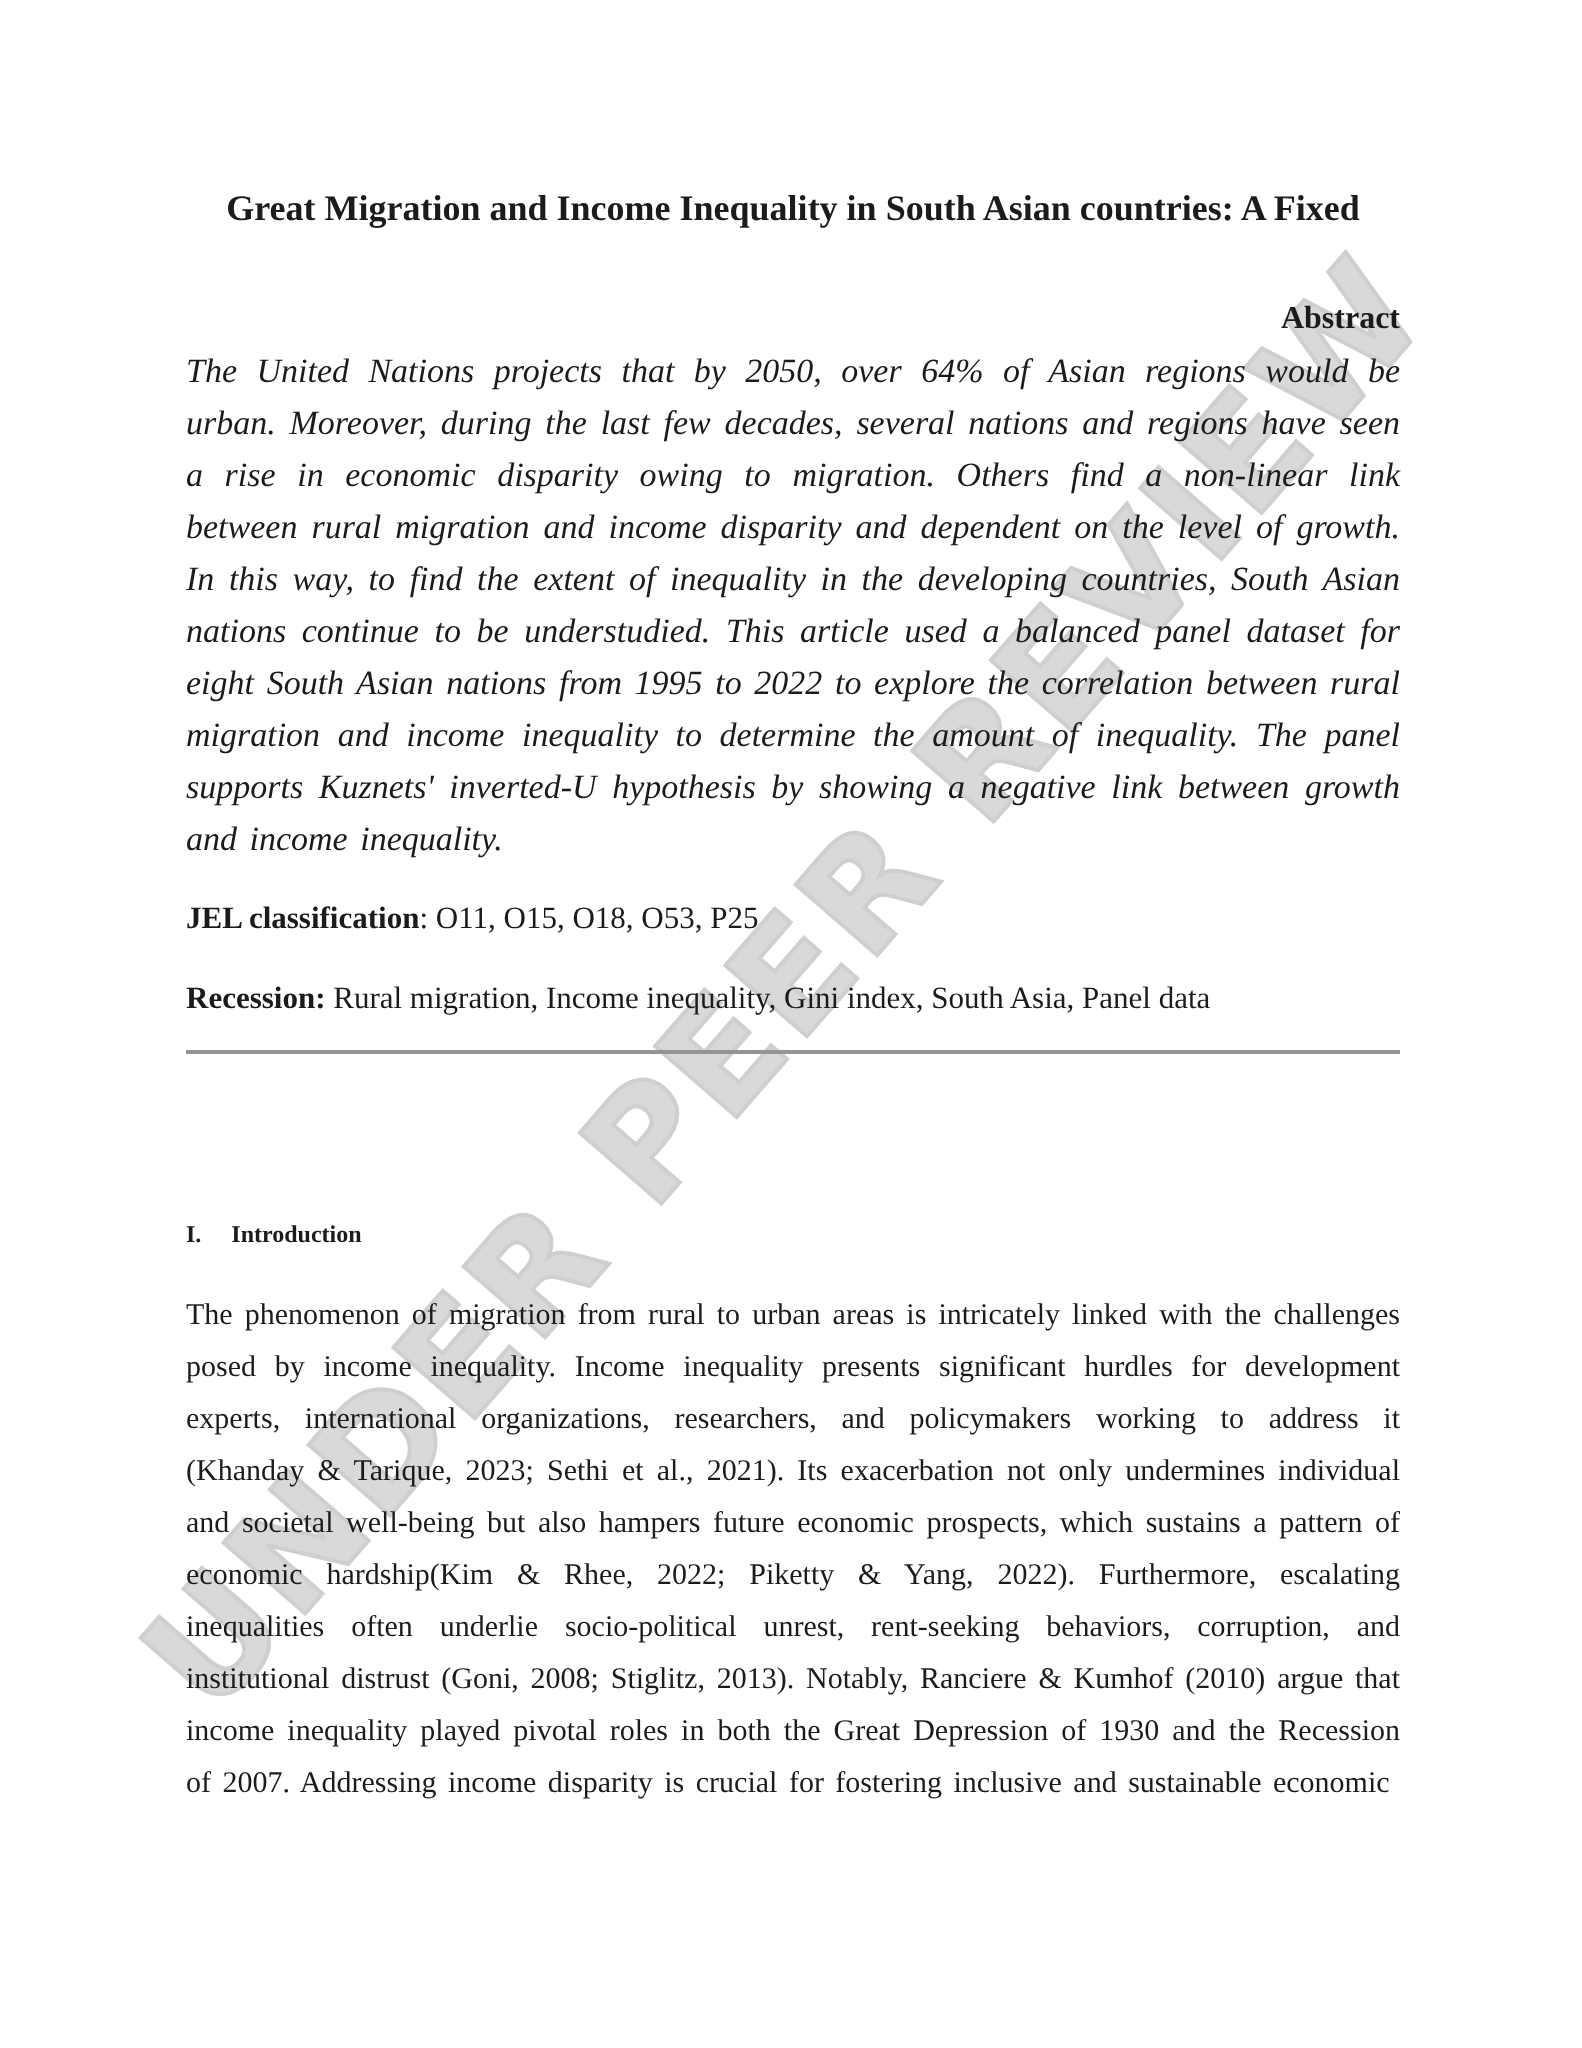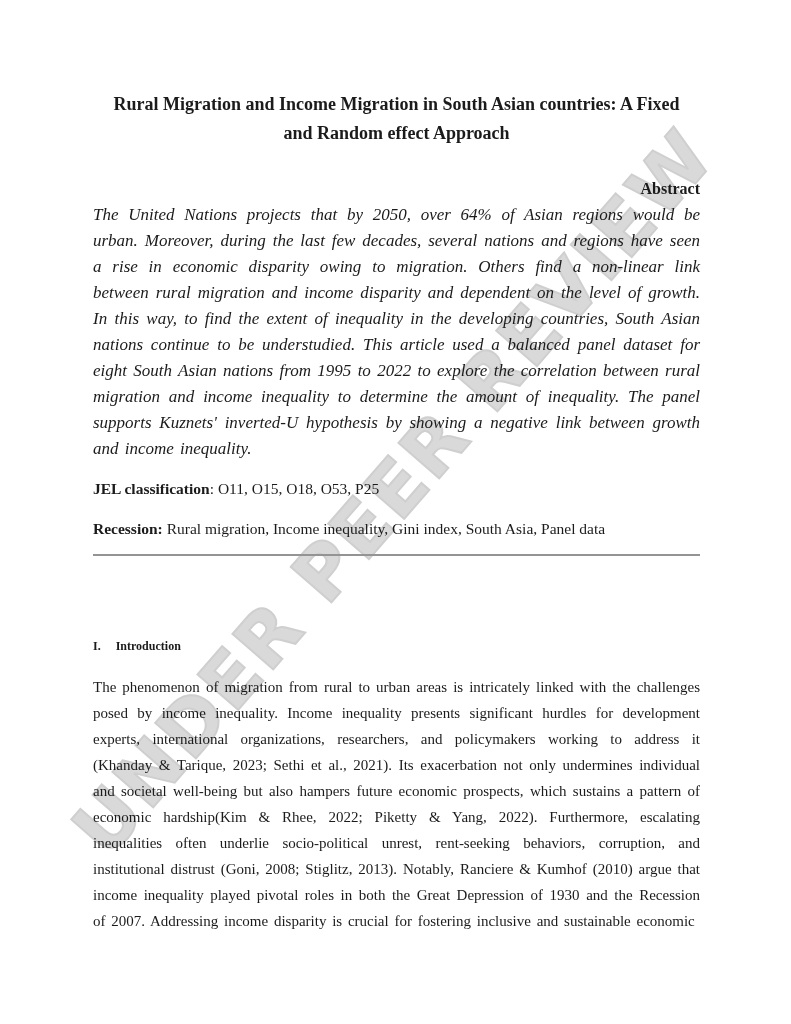--- a/index.html
+++ b/index.html
@@ -92,22 +92,21 @@
 </head>
 <body>
 
 <div class="page">
 
   <div class="watermark">UNDER PEER REVIEW</div>
 
   <div class="content">
 
     <div class="title">
-      <div class="title-line">Rural Migration and Income Migration in South Asian countries: A Fixed</div>
-      <div class="title-line">and Random effect Approach</div>
+      <div class="title-line">Great Migration and Income Inequality in South Asian countries: A Fixed</div>
     </div>
 
     <div class="abstract-heading">Abstract</div>
 
     <div class="abstract-text">The United Nations projects that by 2050, over 64% of Asian regions would be urban. Moreover, during the last few decades, several nations and regions have seen a rise in economic disparity owing to migration. Others find a non-linear link between rural migration and income disparity and dependent on the level of growth. In this way, to find the extent of inequality in the developing countries, South Asian nations continue to be understudied. This article used a balanced panel dataset for eight South Asian nations from 1995 to 2022 to explore the correlation between rural migration and income inequality to determine the amount of inequality. The panel supports Kuznets' inverted-U hypothesis by showing a negative link between growth and income inequality.</div>
 
     <div class="meta-line jel-line"><span class="meta-label">JEL classification</span><span>: O11, O15, O18, O53, P25</span></div>
 
     <div class="meta-line keywords-line"><span class="meta-label">Recession:</span><span> Rural migration, Income inequality, Gini index, South Asia, Panel data</span></div>
 

